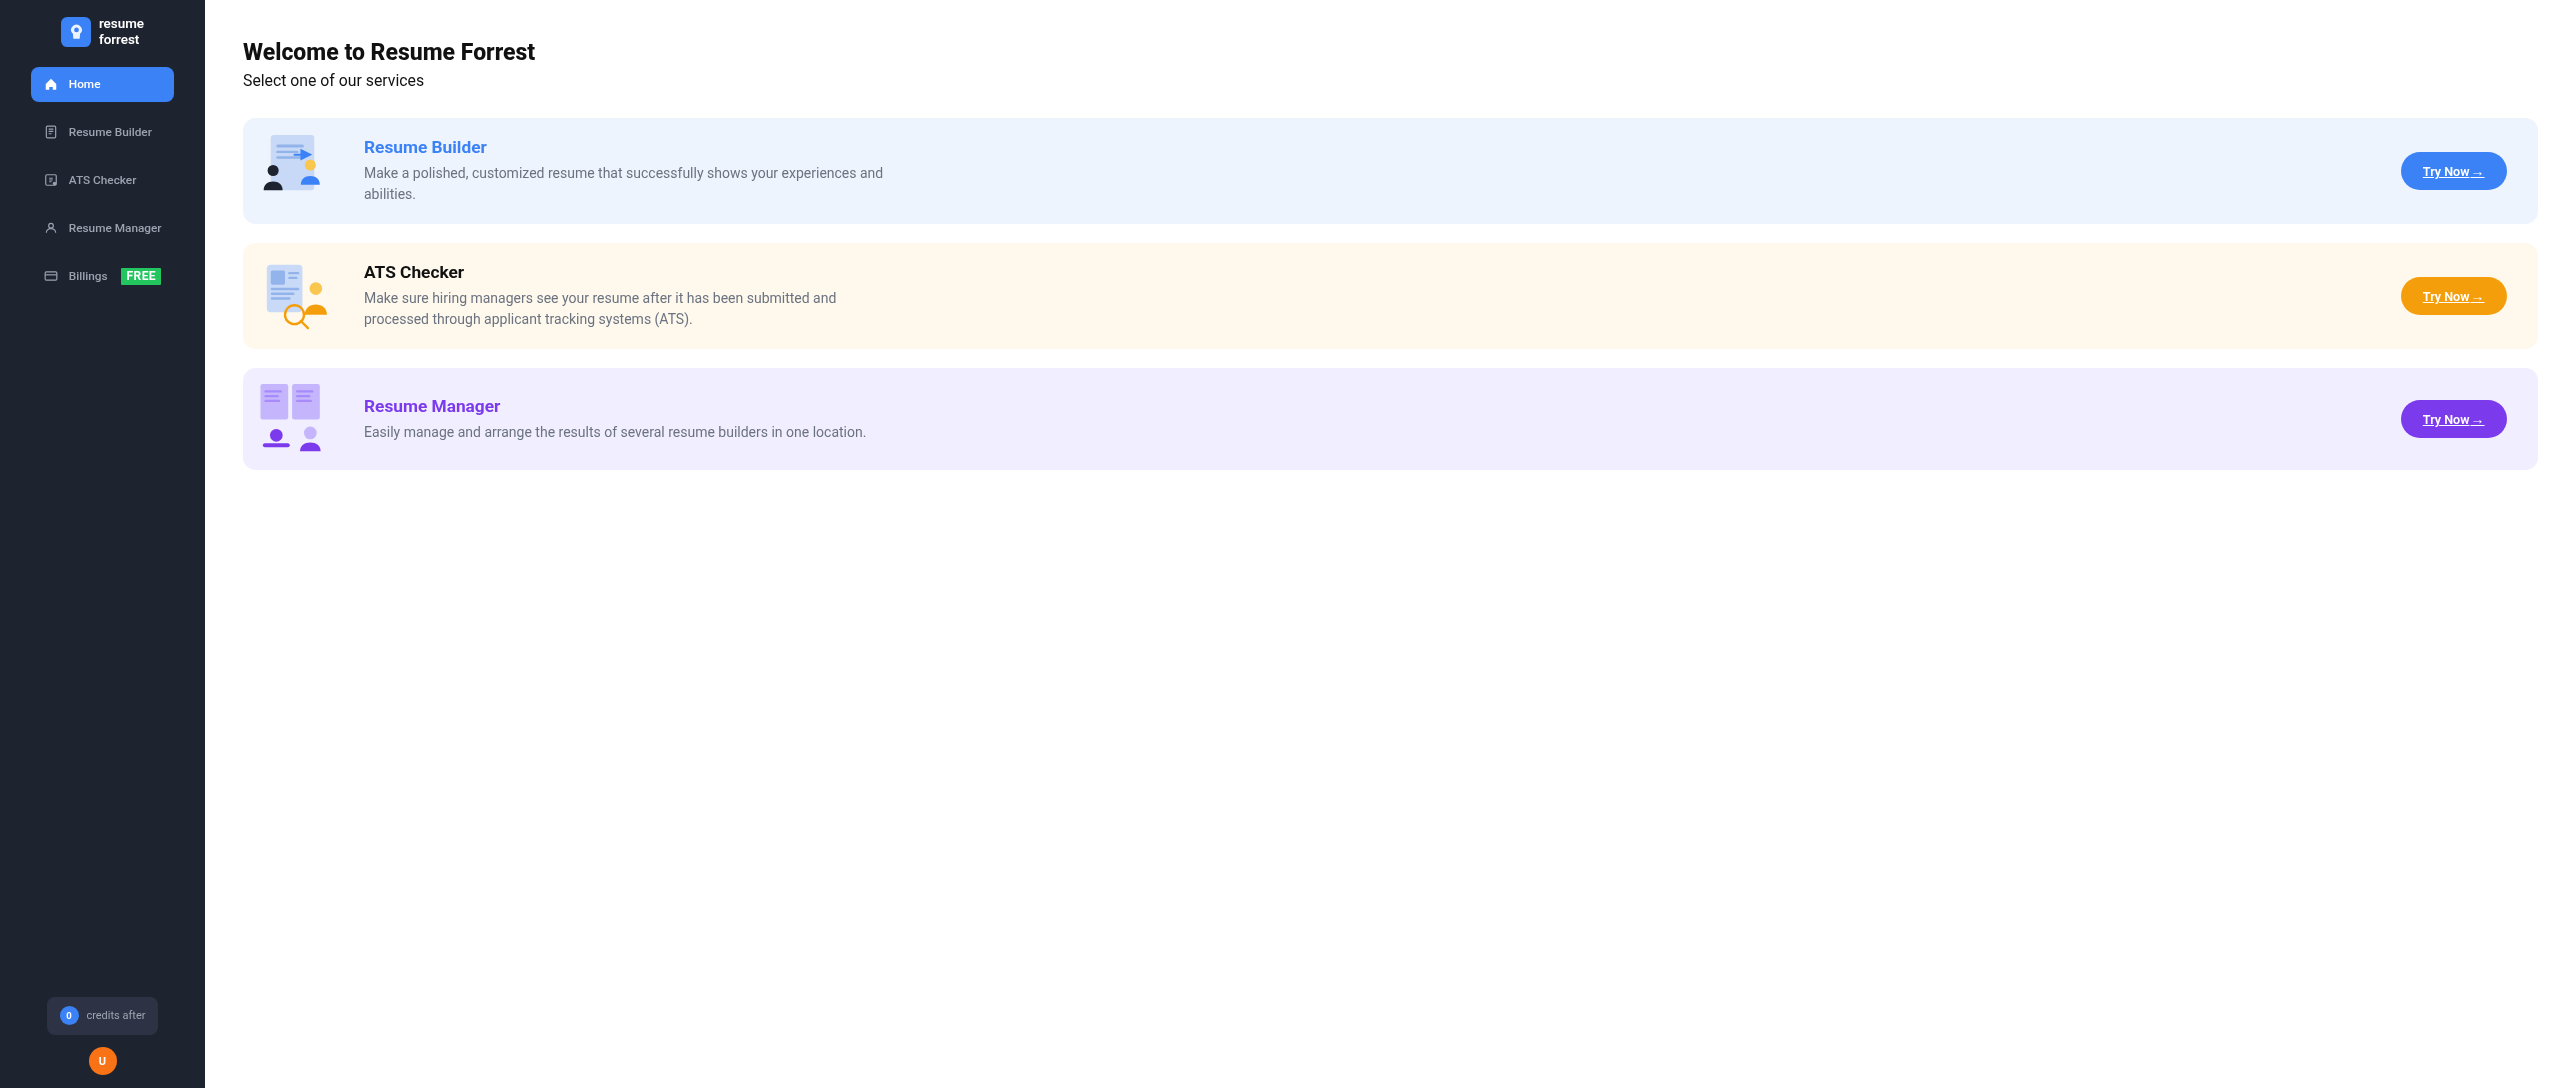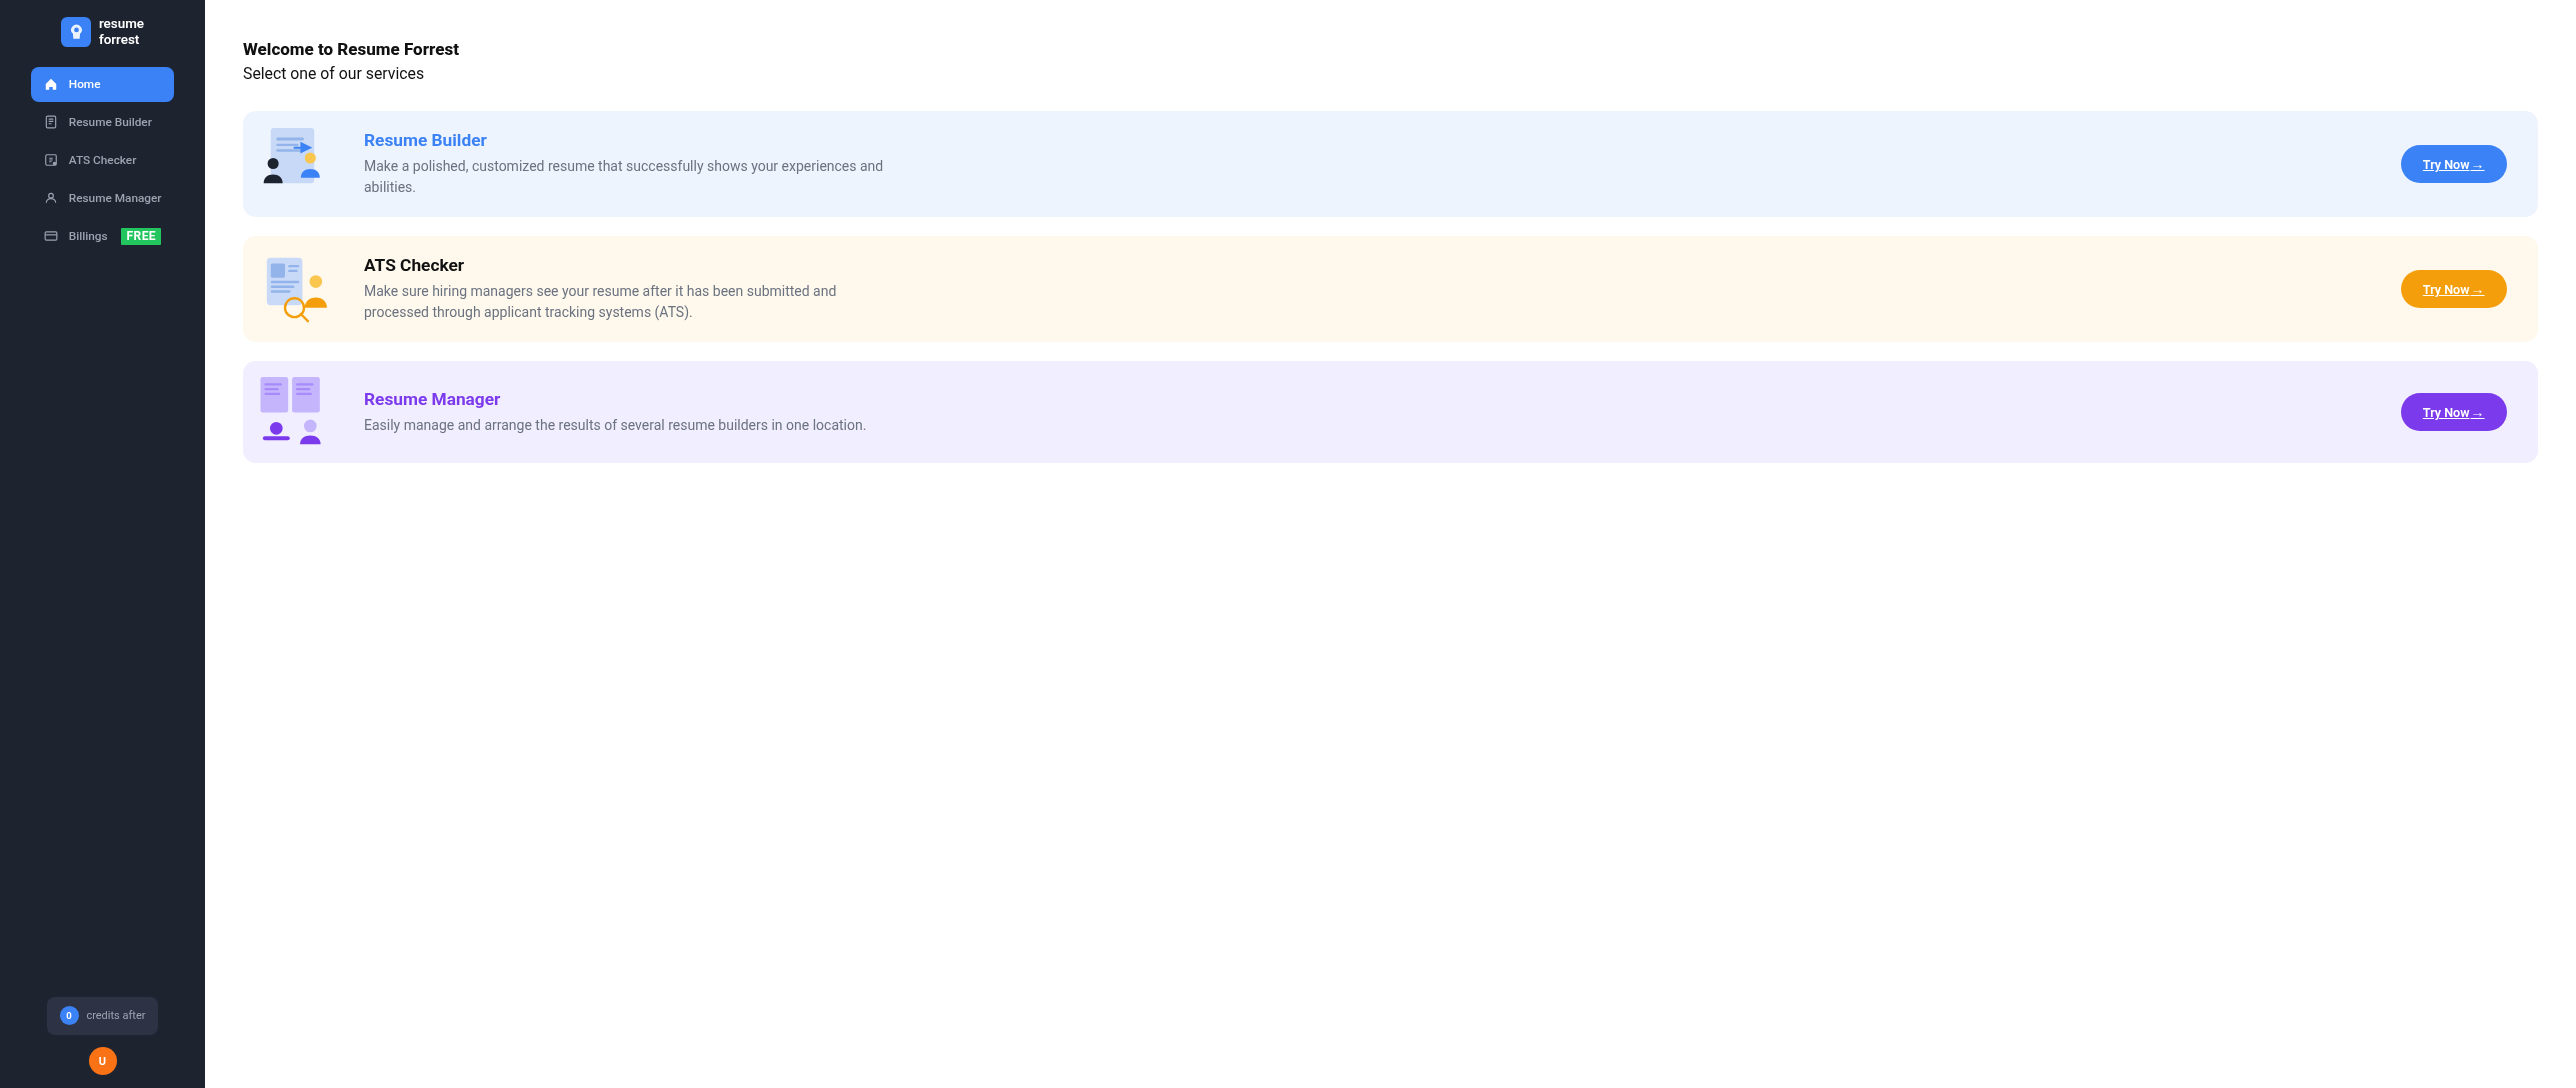--- a/index.html
+++ b/index.html
@@ -67,21 +67,21 @@
     .nav-item {
       display: flex;
       align-items: center;
       gap: 9.5px;
       padding: 9.5px 12.6px;
       border-radius: 7.9px;
       cursor: pointer;
       color: #9ca3af;
       font-size: 11.8px;
       font-weight: 500;
-      margin-bottom: 3px;
+      margin-bottom: 13px;
       transition: background 0.15s;
       position: relative;
     }
 
     .nav-item.active {
       background: #3b82f6;
       color: white;
     }
 
     .nav-item .nav-icon {
@@ -161,21 +161,21 @@
 
     
     .main-content {
       flex: 1;
       background: white;
       padding: 39px 38px;
       overflow-y: auto;
     }
 
     .page-title {
-      font-size: 17px;
+      font-size: 23px;
       font-weight: 800;
       color: #111;
       margin-bottom: 4.7px;
     }
 
     .page-subtitle {
       font-size: 15.8px;
       font-weight: 400;
       color: #111;
       margin-bottom: 28px;

